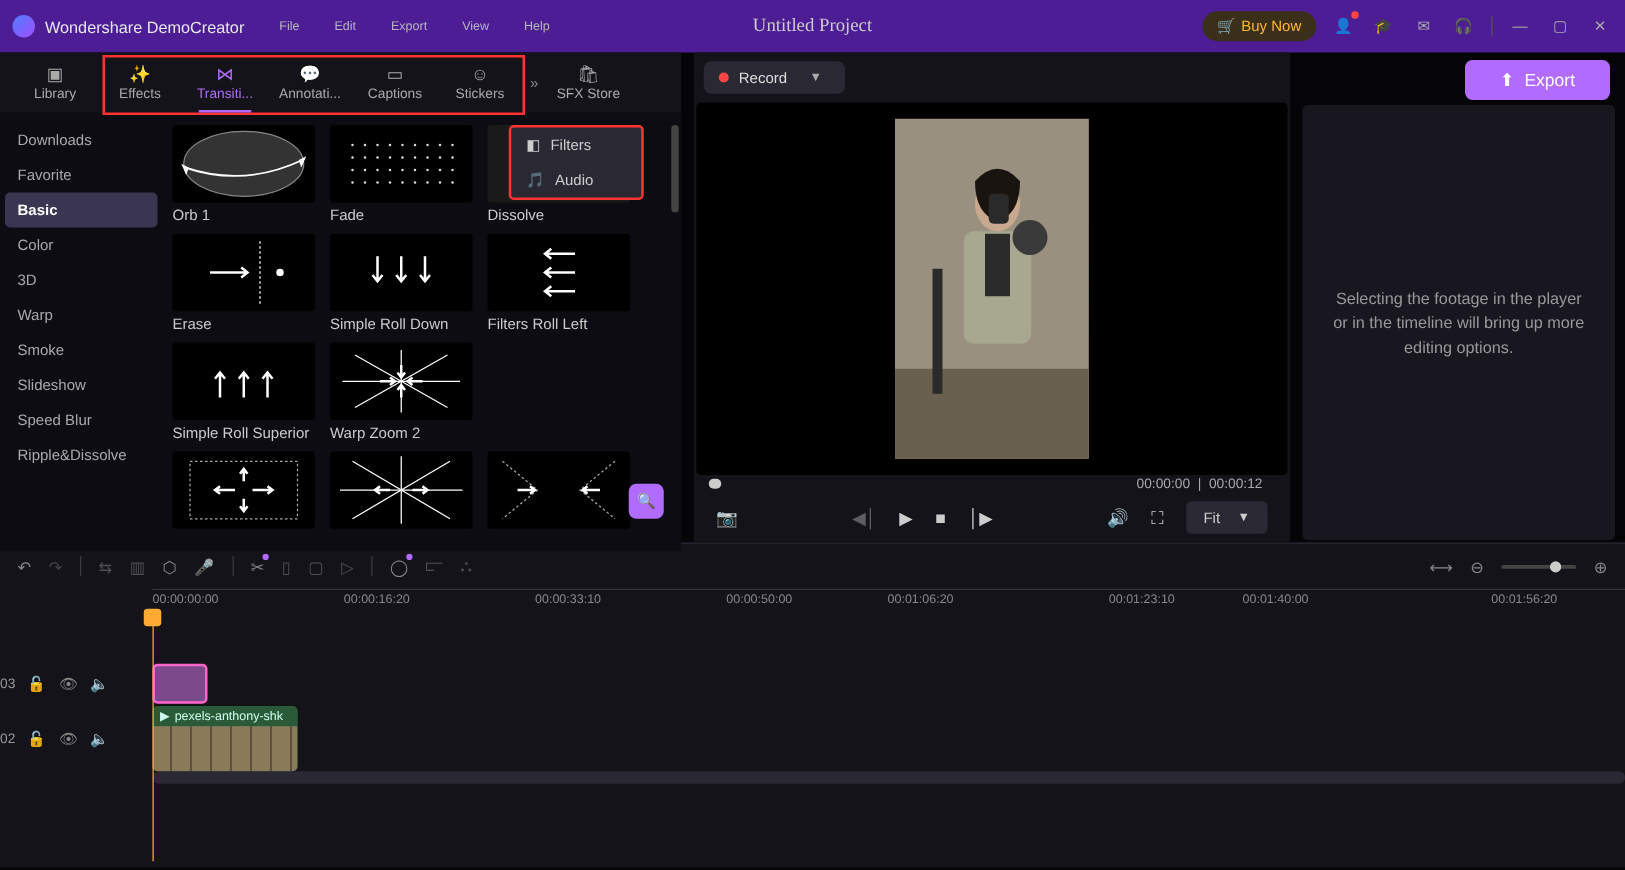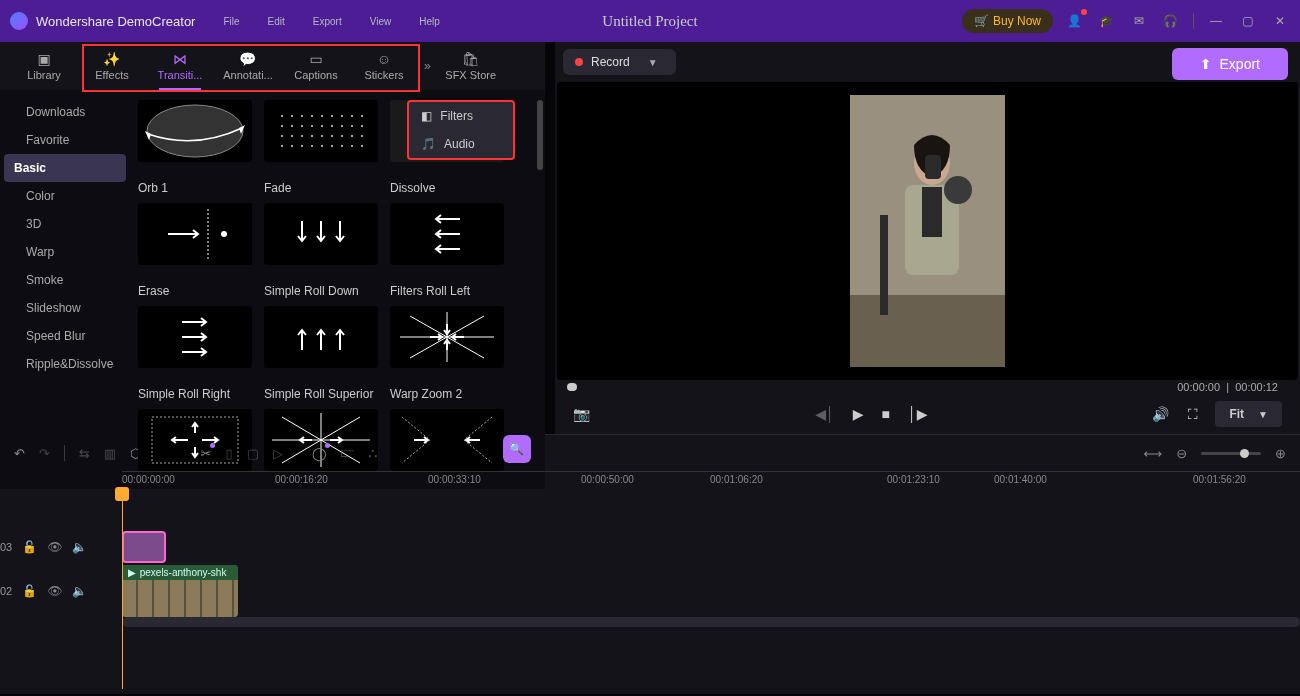--- a/index.html
+++ b/index.html
@@ -22,50 +22,50 @@
 .top-tabs { height: 52px; display: flex; align-items: center; padding: 0 10px; background: #141319; position: relative; }
 .tab-highlight { position: absolute; left: 82px; top: 2px; width: 338px; height: 48px; border: 2px solid #ff3333; pointer-events: none; }
 .top-tab { display: flex; flex-direction: column; align-items: center; justify-content: center; width: 68px; height: 48px; font-size: 11px; color: #aaa; cursor: pointer; gap: 2px; }
 .top-tab.active { color: #b26bff; }
 .top-tab.active .tab-underline { position: absolute; bottom: 0; width: 42px; height: 2px; background: #b26bff; }
 .tab-icon { font-size: 14px; }
 .more-tabs { color: #888; cursor: pointer; padding: 0 6px; }
 
 .browser-row { display: flex; flex: 1; background: #0d0c12; }
 .sidebar { width: 130px; padding-top: 8px; overflow: hidden; }
-.sidebar-item { padding: 7px 26px; font-size: 12px; color: #aaa; cursor: pointer; position: relative; }
+.sidebar-item { padding: 7px 14px; font-size: 12px; color: #aaa; cursor: pointer; position: relative; }
 .sidebar-item.active { background: #3a3550; color: #fff; font-weight: 600; border-radius: 4px; margin: 0 4px; padding-left: 10px; }
 .new-badge { position: absolute; left: 0; top: 5px; background: #ff3366; color: #fff; font-size: 7px; padding: 0 3px; border-radius: 2px; }
 
 .grid-area { flex: 1; padding: 10px 8px; overflow: hidden; position: relative; }
 .grid-row { display: flex; gap: 12px; margin-bottom: 8px; }
 .grid-item { width: 114px; }
 .thumb { width: 114px; height: 62px; background: #000; border-radius: 3px; display: flex; align-items: center; justify-content: center; color: #fff; overflow: hidden; position: relative; }
 .thumb svg { width: 100%; height: 100%; }
-.grid-label { font-size: 12px; color: #ccc; margin-top: 19px; white-space: nowrap; overflow: hidden; }
+.grid-label { font-size: 12px; color: #ccc; margin-top: 3px; white-space: nowrap; overflow: hidden; }
 .dropdown-panel { position: absolute; right: 30px; top: 10px; width: 108px; background: #2a2833; border: 2px solid #ff3333; border-radius: 4px; z-index: 10; }
 .dropdown-item { padding: 7px 12px; font-size: 12px; color: #ccc; display: flex; align-items: center; gap: 8px; cursor: pointer; }
 .search-fab { position: absolute; right: 14px; bottom: 26px; width: 28px; height: 28px; background: #b26bff; border-radius: 6px; display: flex; align-items: center; justify-content: center; color: #fff; cursor: pointer; }
 .grid-scroll { position: absolute; right: 2px; top: 10px; width: 6px; height: 70px; background: #444; border-radius: 3px; }
 
 .preview-panel { flex: 1; display: flex; flex-direction: column; background: #14131a; margin-left: 10px; }
 .record-bar { height: 40px; display: flex; align-items: center; padding: 0 8px; }
 .record-btn { background: #2a2833; padding: 6px 18px 6px 12px; border-radius: 6px; display: flex; align-items: center; gap: 8px; font-size: 12px; color: #ddd; cursor: pointer; }
 .rec-dot { width: 8px; height: 8px; background: #ff4444; border-radius: 50%; }
 .rec-chev { margin-left: 10px; color: #aaa; font-size: 10px; }
 .export-btn { margin-left: auto; background: #b26bff; color: #fff; padding: 8px 28px; border-radius: 6px; font-size: 14px; font-weight: 500; display: flex; align-items: center; gap: 8px; cursor: pointer; position: absolute; right: 12px; top: 48px; }
 .video-area { flex: 1; background: #000; margin: 0 2px; display: flex; align-items: center; justify-content: center; border-radius: 4px; position: relative; }
 .video-frame { width: 155px; height: 272px; background: linear-gradient(180deg, #8a8070 0%, #6b6352 100%); position: relative; }
 .progress-bar { height: 14px; display: flex; align-items: center; padding: 0 12px; }
 .progress-dot { width: 10px; height: 8px; background: #ccc; border-radius: 5px; }
 .controls-row { height: 40px; display: flex; align-items: center; padding: 0 18px; gap: 18px; }
 .ctrl-icon { color: #ccc; cursor: pointer; font-size: 14px; }
 .ctrl-spacer { flex: 1; }
 .time-display { font-size: 11px; color: #aaa; margin-left: auto; margin-right: 10px; }
-.fit-select { background: #2a2833; padding: 6px 14px; border-radius: 4px; font-size: 12px; color: #ccc; display: flex; align-items: center; gap: 14px; cursor: pointer; font-weight: bold; }
+.fit-select { background: #2a2833; padding: 6px 14px; border-radius: 4px; font-size: 12px; color: #ccc; display: flex; align-items: center; gap: 14px; cursor: pointer; }
 
 .right-panel { width: 250px; background: #18171f; margin-left: 10px; display: flex; align-items: center; justify-content: center; padding: 20px; text-align: center; border-radius: 4px; margin-top: 42px; margin-right: 8px; height: 348px; }
 .right-panel p { color: #999; font-size: 13px; line-height: 1.5; }
 
 .timeline-area { height: 260px; background: #14131a; border-top: 1px solid #2a2833; }
 .tl-toolbar { height: 36px; display: flex; align-items: center; padding: 0 14px; gap: 14px; }
 .tl-tool { color: #888; cursor: pointer; font-size: 13px; }
 .tl-tool-spacer { flex: 1; }
 .tl-tool-sep { width: 1px; height: 16px; background: #3a3845; }
 .zoom-slider { width: 60px; height: 3px; background: #444; border-radius: 2px; position: relative; }
@@ -286,32 +286,20 @@
               </div>
             <div class="grid-label">Filters Roll Left</div>
           </div>
         </div>
 
         <div class="grid-row">
           <div class="grid-item">
             <div class="thumb">
                 <svg viewBox="0 0 114 62">
                   <g stroke="#fff" fill="none" stroke-width="2">
-                    <path d="M44 16 h24 m-5 -4 l5 4 l-5 4"></path>
-                    <path d="M44 31 h24 m-5 -4 l5 4 l-5 4"></path>
-                    <path d="M44 46 h24 m-5 -4 l5 4 l-5 4"></path>
-                  </g>
-                </svg>
-              </div>
-            <div class="grid-label">Simple Roll Right</div>
-          </div>
-          <div class="grid-item">
-            <div class="thumb">
-                <svg viewBox="0 0 114 62">
-                  <g stroke="#fff" fill="none" stroke-width="2">
                     <path d="M38 44 v-20 m-4 5 l4 -5 l4 5"></path>
                     <path d="M57 44 v-20 m-4 5 l4 -5 l4 5"></path>
                     <path d="M76 44 v-20 m-4 5 l4 -5 l4 5"></path>
                   </g>
                 </svg>
               </div>
             <div class="grid-label">Simple Roll Superior</div>
           </div>
           <div class="grid-item">
             <div class="thumb">
@@ -422,20 +410,23 @@
       <span class="ctrl-spacer"></span>
       <span class="ctrl-icon">🔊</span>
       <span class="ctrl-icon">⛶</span>
       <div class="fit-select">
         <span>Fit</span>
         <span style="font-size:10px">▼</span>
       </div>
     </div>
   </div>
 
+  <div class="right-panel">
+    <p>Selecting the footage in the player or in the timeline will bring up more editing options.</p>
+  </div>
 </div>
 
 <div class="timeline-area">
   <div class="tl-toolbar">
     <span class="tl-tool">↶</span>
     <span class="tl-tool" style="opacity:.4">↷</span>
     <span class="tl-tool-sep"></span>
     <span class="tl-tool" style="opacity:.5">⇆</span>
     <span class="tl-tool" style="opacity:.5">▥</span>
     <span class="tl-tool">⬡</span>

